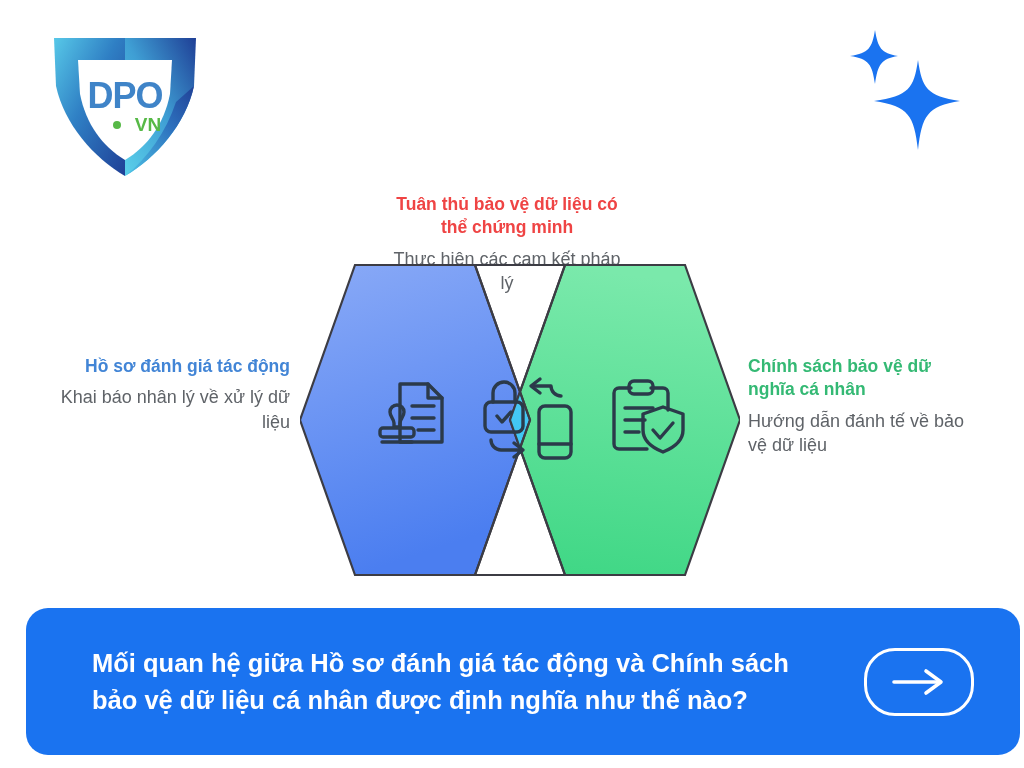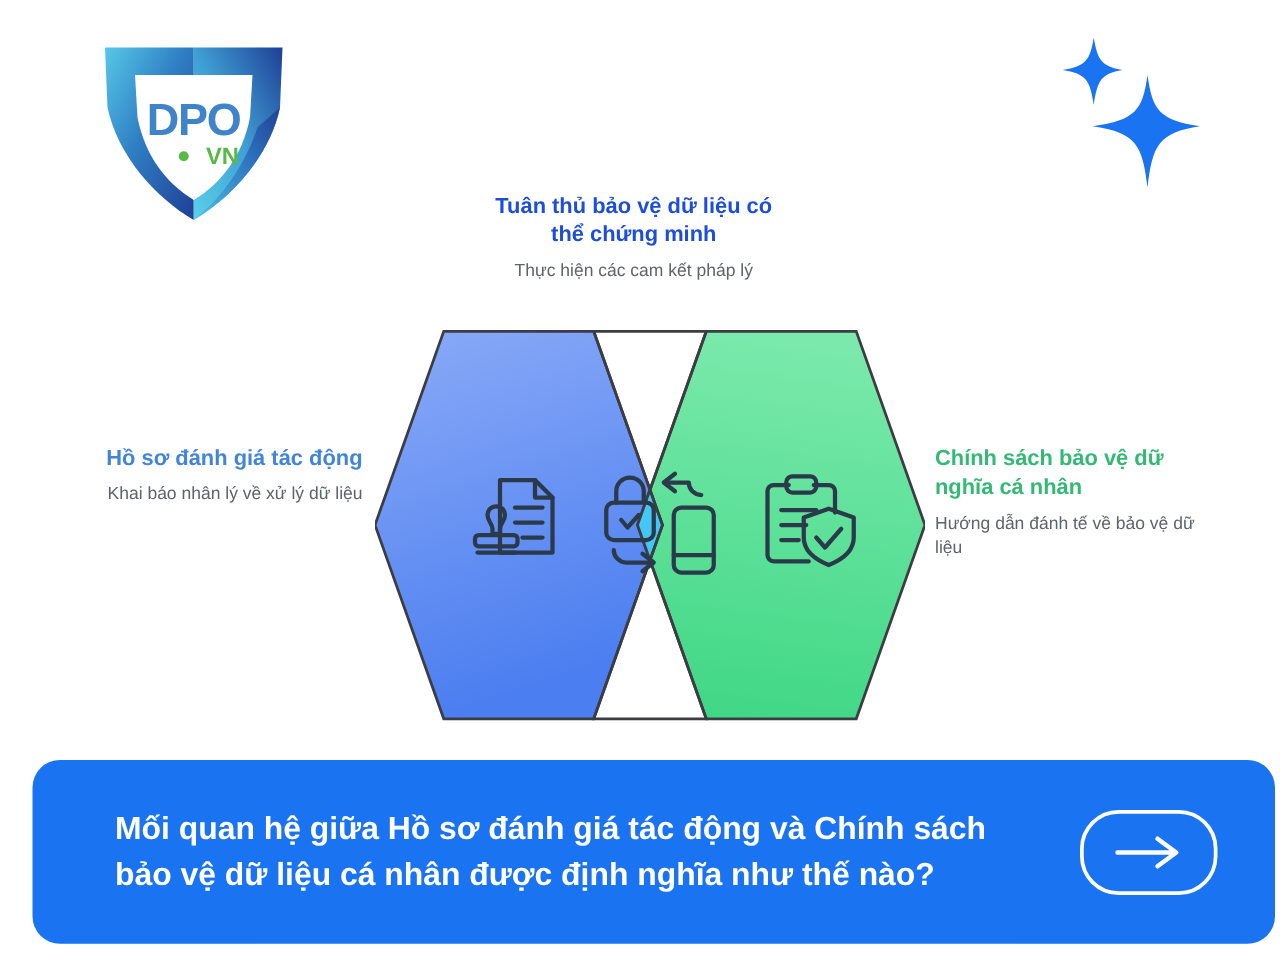--- a/index.html
+++ b/index.html
@@ -17,21 +17,21 @@
 
   #canvas {
     position: relative;
     width: 1024px;
     height: 768px;
   }
 
   
   #header-logo {
     position: absolute;
-    left: 70px;
+    left: 40px;
     top: 24px;
     width: 170px;
     height: 160px;
   }
 
   #header-title {
     position: absolute;
     left: 232px;
     top: 34px;
     width: 600px;
@@ -63,33 +63,33 @@
 
   .label-block { position: absolute; }
 
   .label-title {
     font-weight: bold;
     font-size: 17.5px;
     line-height: 1.34;
     margin: 0;
   }
   .label-sub {
-    font-size: 14px;
+    font-size: 18px;
     line-height: 1.36;
     color: #5f6368;
     margin: 7px 0 0 0;
   }
 
   #label-top {
     left: 392px;
     top: 8px;
     width: 230px;
     text-align: center;
   }
-  #label-top .label-title { color: #1d4ed8; }
+  #label-top .label-title { color: #ef4444; margin-top: 40px; }
 
   #label-left {
     left: 58px;
     top: 210px;
     width: 232px;
     text-align: right;
   }
   #label-left .label-title { color: #4285d6; }
 
   #label-right {

